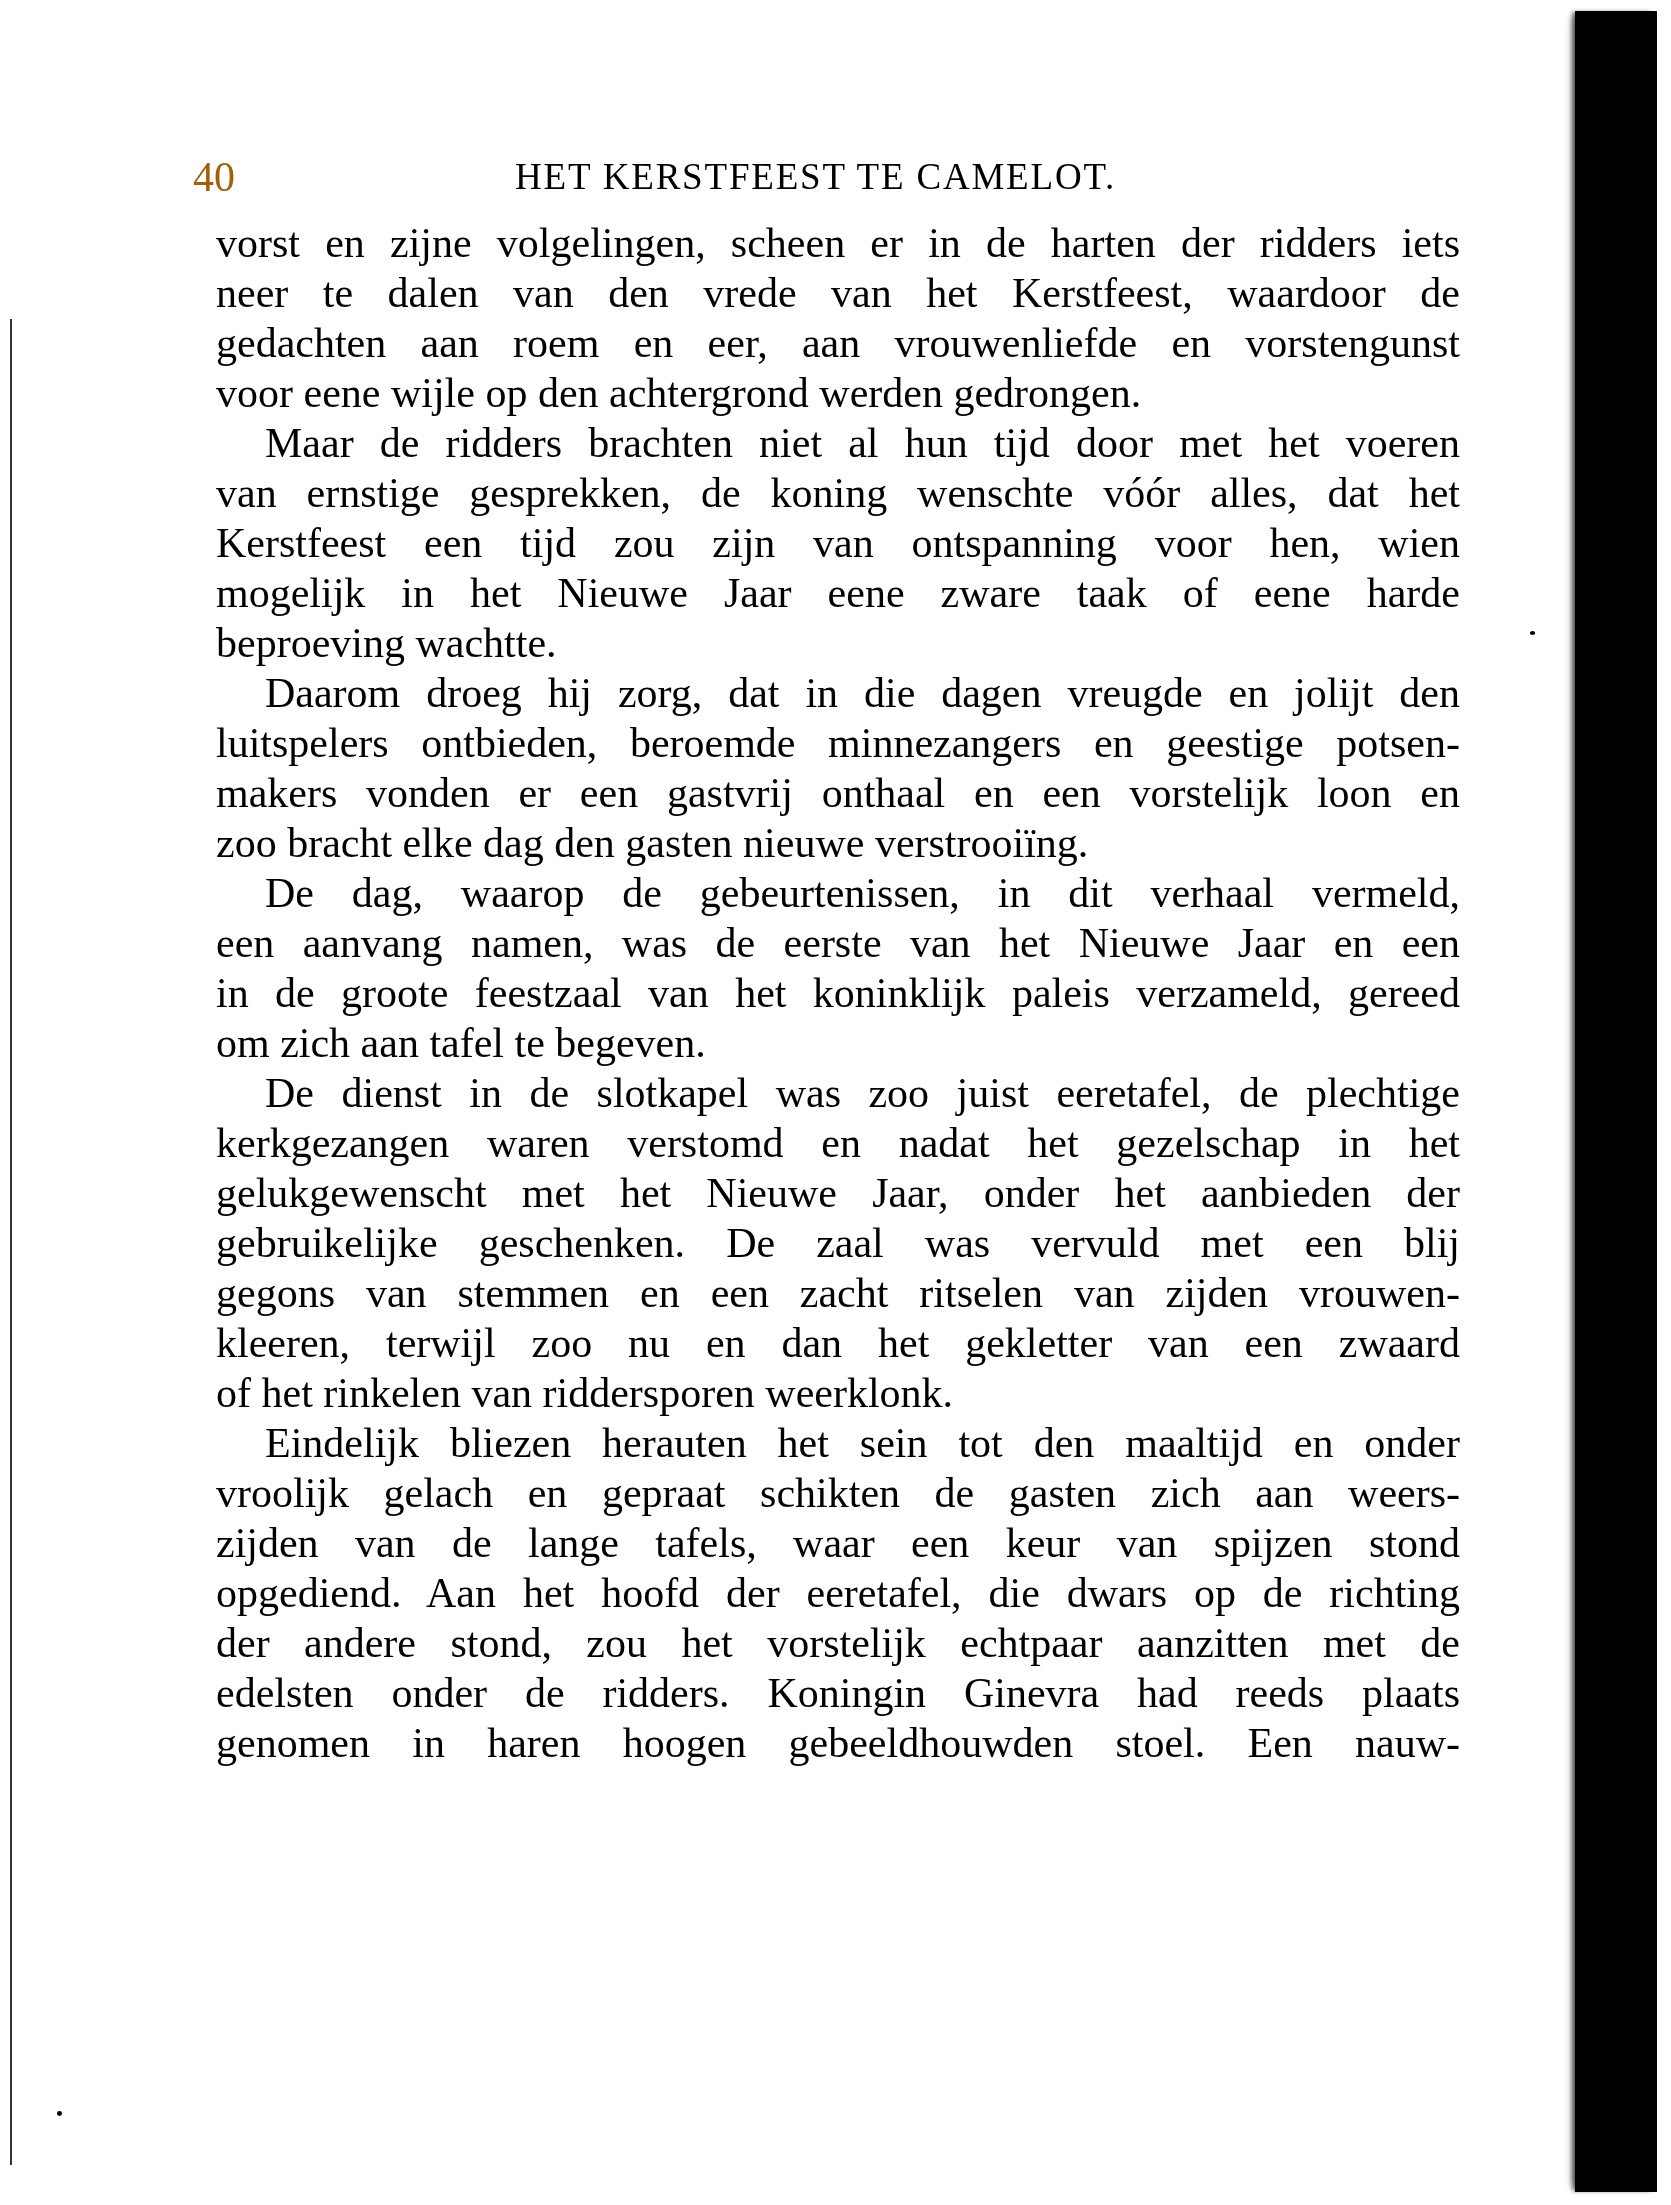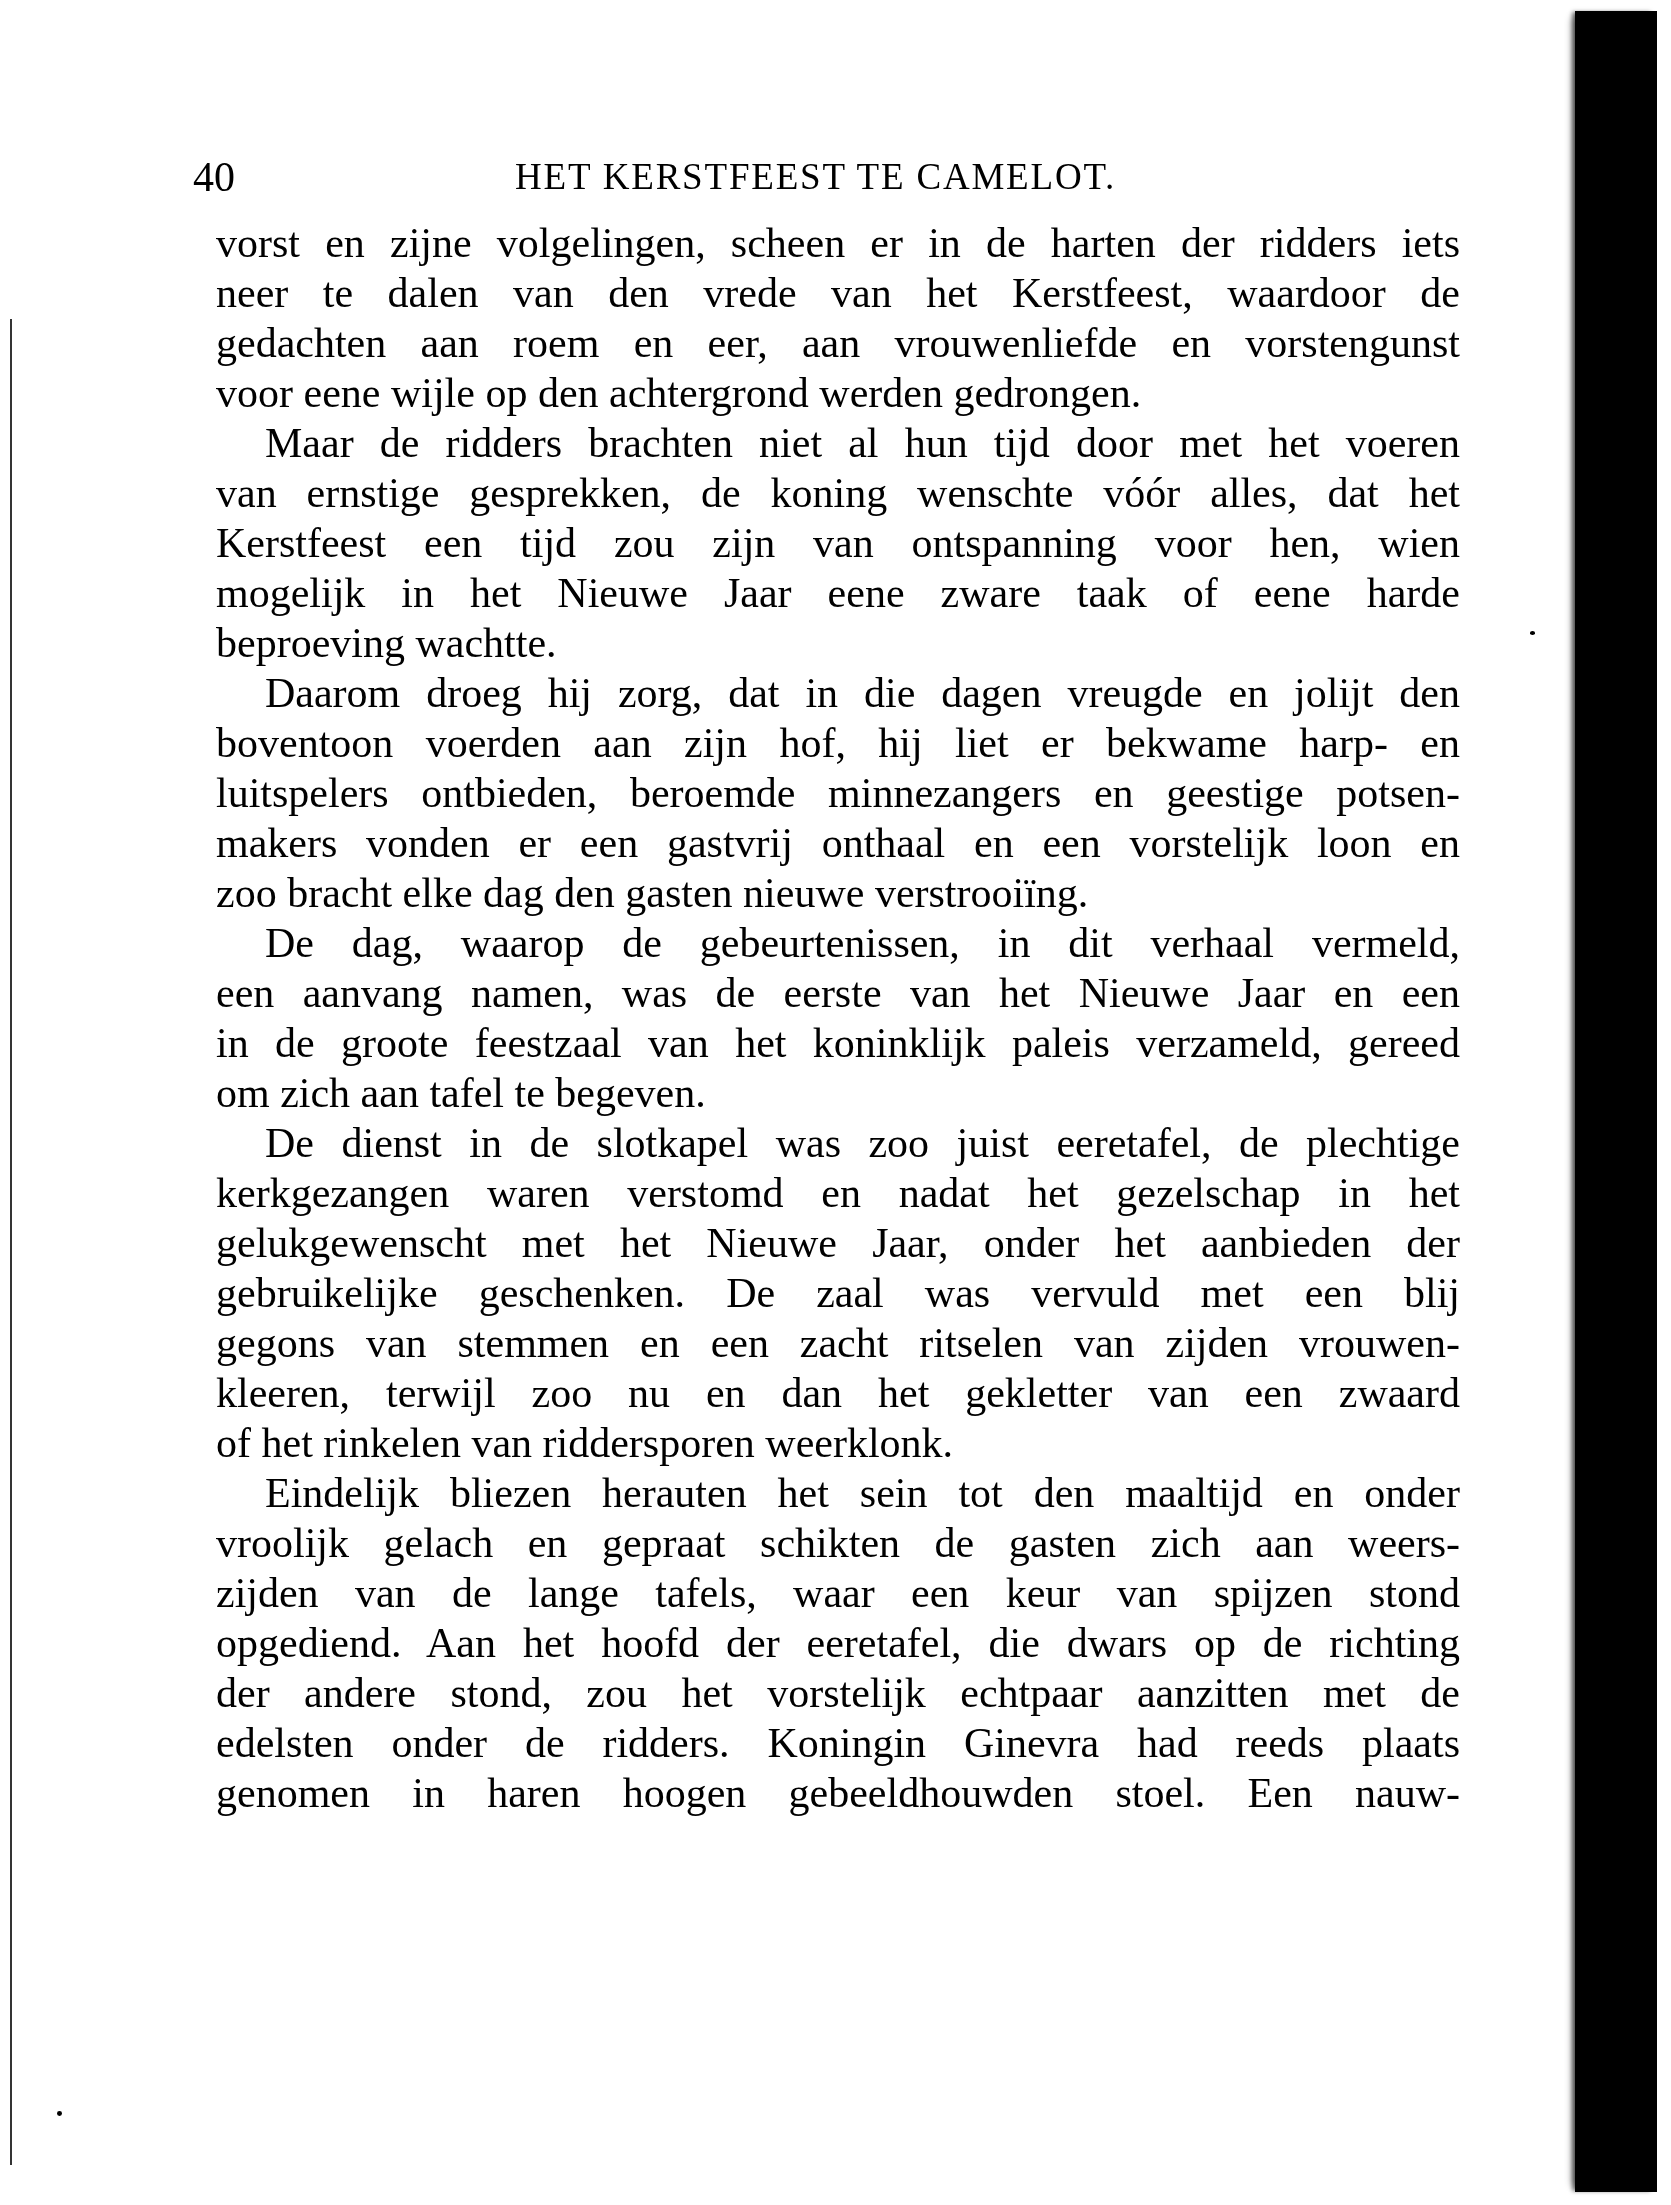--- a/index.html
+++ b/index.html
@@ -9,21 +9,21 @@
   .speck { position: absolute; background: #000; border-radius: 50%; }
   .edge-bar {
     position: absolute; left: 1575px; top: 10.5px; width: 82px; height: 2181px;
     background: #000;
     box-shadow: -4.2px 0 4.2px -1.4px rgba(0,0,0,0.55), -9.8px 0 7px -5.6px rgba(0,0,0,0.35);
   }
   .running-head { position: absolute; left: 193px; top: 156px; width: 1251px; height: 42px; }
   .page-number {
     position: absolute; left: 0; top: 0;
     font-family: "Liberation Serif", "DejaVu Serif", serif;
-    font-size: 42px; line-height: 42px; color: #000000;
+    font-size: 42px; line-height: 42px; color: #a16207;
   }
   .running-title {
     position: absolute; left: 322px; top: 7px;
     font-family: "Liberation Serif", "DejaVu Serif", serif;
     font-size: 37px; line-height: 28px; letter-spacing: 1.8px; color: #000;
   }
   .body-text {
     position: absolute; left: 200px; top: 218px; width: 1244px;
     font-family: "Liberation Serif", "DejaVu Serif", serif;
     font-size: 42px; line-height: 50px; color: #000; margin-left: 16px;
@@ -60,21 +60,20 @@
     <p class="paragraph">
       <span class="line first">Maar de ridders brachten niet al hun tijd door met het voeren</span>
       <span class="line">van ernstige gesprekken, de koning wenschte vóór alles, dat het</span>
       <span class="line">Kerstfeest een tijd zou zijn van ontspanning voor hen, wien</span>
       <span class="line">mogelijk in het Nieuwe Jaar eene zware taak of eene harde</span>
       <span class="line last">beproeving wachtte.</span>
     </p>
 
     <p class="paragraph">
       <span class="line first">Daarom droeg hij zorg, dat in die dagen vreugde en jolijt den</span>
-      <span class="line">boventoon voerden aan zijn hof, hij liet er bekwame harp- en</span>
       <span class="line">luitspelers ontbieden, beroemde minnezangers en geestige potsen-</span>
       <span class="line">makers vonden er een gastvrij onthaal en een vorstelijk loon en</span>
       <span class="line last">zoo bracht elke dag den gasten nieuwe verstrooiïng.</span>
     </p>
 
     <p class="paragraph">
       <span class="line first">De dag, waarop de gebeurtenissen, in dit verhaal vermeld,</span>
       <span class="line">een aanvang namen, was de eerste van het Nieuwe Jaar en een</span>
       <span class="line">in de groote feestzaal van het koninklijk paleis verzameld, gereed</span>
       <span class="line last">om zich aan tafel te begeven.</span>

